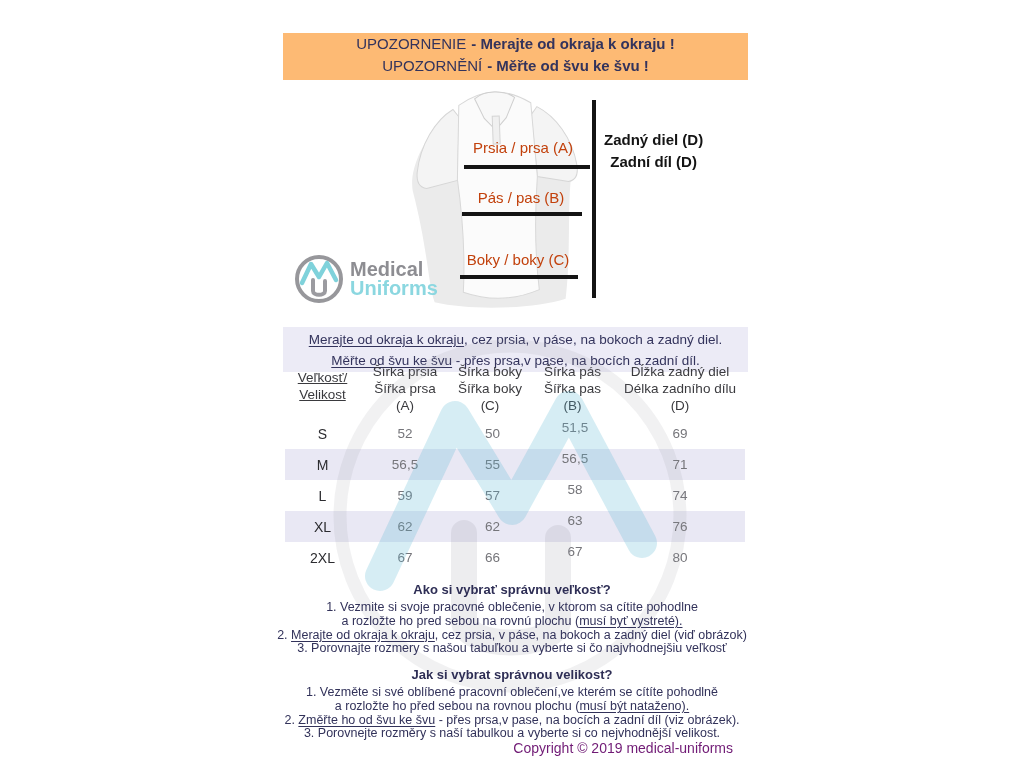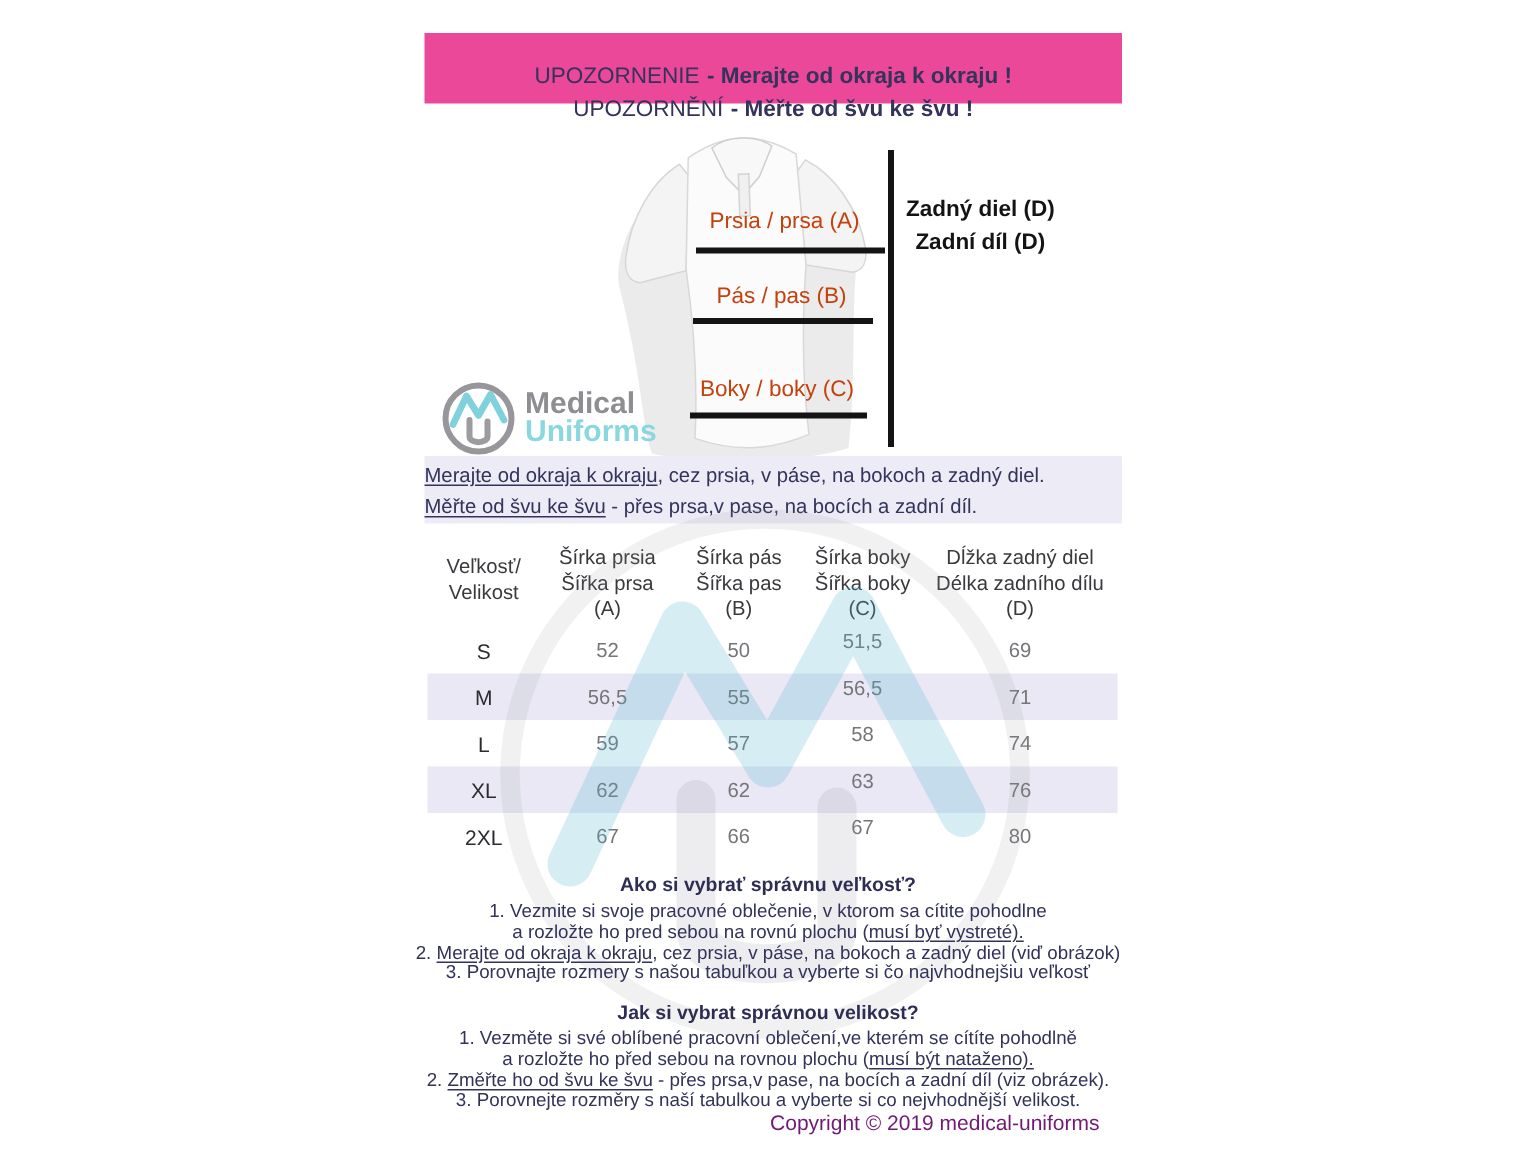--- a/index.html
+++ b/index.html
@@ -4,23 +4,23 @@
 <style>
   html,body{margin:0;padding:0;background:#ffffff;}
   .page{position:relative;width:1024px;height:768px;background:#fff;
         font-family:"Liberation Sans",sans-serif;overflow:hidden;}
 
   
   .title{position:absolute;top:6px;left:0;width:100%;text-align:center;
          font-size:17px;color:#3e3e40;}
 
   
-  .warning{position:absolute;left:283px;top:22px;width:465px;height:47px;
-           background:#ec4899;color:#33335c;text-align:center;
-           font-size:15px;line-height:22px;padding-top:18px;box-sizing:border-box;}
+  .warning{position:absolute;left:283px;top:33px;width:465px;height:47px;
+           background:#fdba74;color:#33335c;text-align:center;
+           font-size:15px;line-height:22px;padding-top:0;box-sizing:border-box;}
   .warning b{font-weight:700;margin-left:5px;}
 
   
   .shirt-svg{position:absolute;left:398px;top:86px;}
   .mline{position:absolute;background:#141414;}
   .l-a{left:464px;top:165px;width:126px;height:4px;}
   .l-b{left:462px;top:212px;width:120px;height:4px;}
   .l-c{left:460px;top:275px;width:118px;height:4px;}
   .l-d{left:592px;top:100px;width:4px;height:198px;}
   .dlabel{position:absolute;text-align:center;font-size:15px;color:#c2410c;}
@@ -30,36 +30,36 @@
   .lab-d{position:absolute;left:604px;top:129px;font-size:15px;font-weight:600;
          color:#141414;line-height:22px;text-align:center;}
 
   
   .logo{position:absolute;left:293px;top:253px;display:flex;align-items:center;}
   .logo-text{margin-left:5px;font-weight:700;font-size:20px;line-height:19px;}
   .logo-text .w1{color:#8d8d92;}
   .logo-text .w2{color:#8bd7e0;}
 
   
-  .note{position:absolute;left:283px;top:304px;width:465px;height:45px;
-        background:#ecebf6;color:#33335c;text-align:left;
+  .note{position:absolute;left:283px;top:327px;width:465px;height:45px;
+        background:#ecebf6;color:#33335c;text-align:center;
         font-size:13.5px;line-height:21px;padding-top:2px;box-sizing:border-box;}
   .u{text-decoration:underline;text-underline-offset:2px;}
 
   
   .watermark{position:absolute;left:322px;top:328px;pointer-events:none;}
 
   
   .sizetable{position:absolute;left:285px;top:358px;width:460px;}
   .thead{display:flex;height:60px;}
   .th{text-align:center;font-size:13.5px;color:#3a3a3e;line-height:17px;
       padding-top:5px;box-sizing:border-box;}
   .th span{display:block;}
   .c0{width:75px;} .c1{width:90px;} .c2{width:85px;} .c3{width:80px;} .c4{width:130px;}
-  .th.c0{padding-top:11px;}
+  .th.c0{padding-top:11px;text-decoration:underline;}
   .tr{display:flex;height:31px;align-items:center;}
   .tr.alt{background:#e9e8f4;}
   .td{text-align:center;font-size:13.5px;color:#75757a;}
   .td.size{color:#2c2c30;font-size:14px;}
   .td.raised span{position:relative;top:-6px;display:inline-block;}
 
   
   .guide{position:absolute;left:0;width:100%;text-align:center;
          color:#32325a;font-size:12.5px;}
   .g-head{font-weight:700;font-size:13px;color:#2e2e55;margin-bottom:4px;}
@@ -125,29 +125,29 @@
     <div class="thead">
       <div class="th c0">
         <span>Veľkosť/</span>
         <span>Velikost</span>
       </div>
       <div class="th c1">
         <span>Šírka prsia</span>
         <span>Šířka prsa</span>
         <span>(A)</span>
       </div>
+      <div class="th c3">
+        <span>Šírka boky</span>
+        <span>Šířka boky</span>
+        <span>(C)</span>
+      </div>
       <div class="th c2">
         <span>Šírka pás</span>
         <span>Šířka pas</span>
         <span>(B)</span>
-      </div>
-      <div class="th c3">
-        <span>Šírka boky</span>
-        <span>Šířka boky</span>
-        <span>(C)</span>
       </div>
       <div class="th c4">
         <span>Dĺžka zadný diel</span>
         <span>Délka zadního dílu</span>
         <span>(D)</span>
       </div>
     </div>
 
     <div class="tr">
       <div class="td size c0">S</div>

